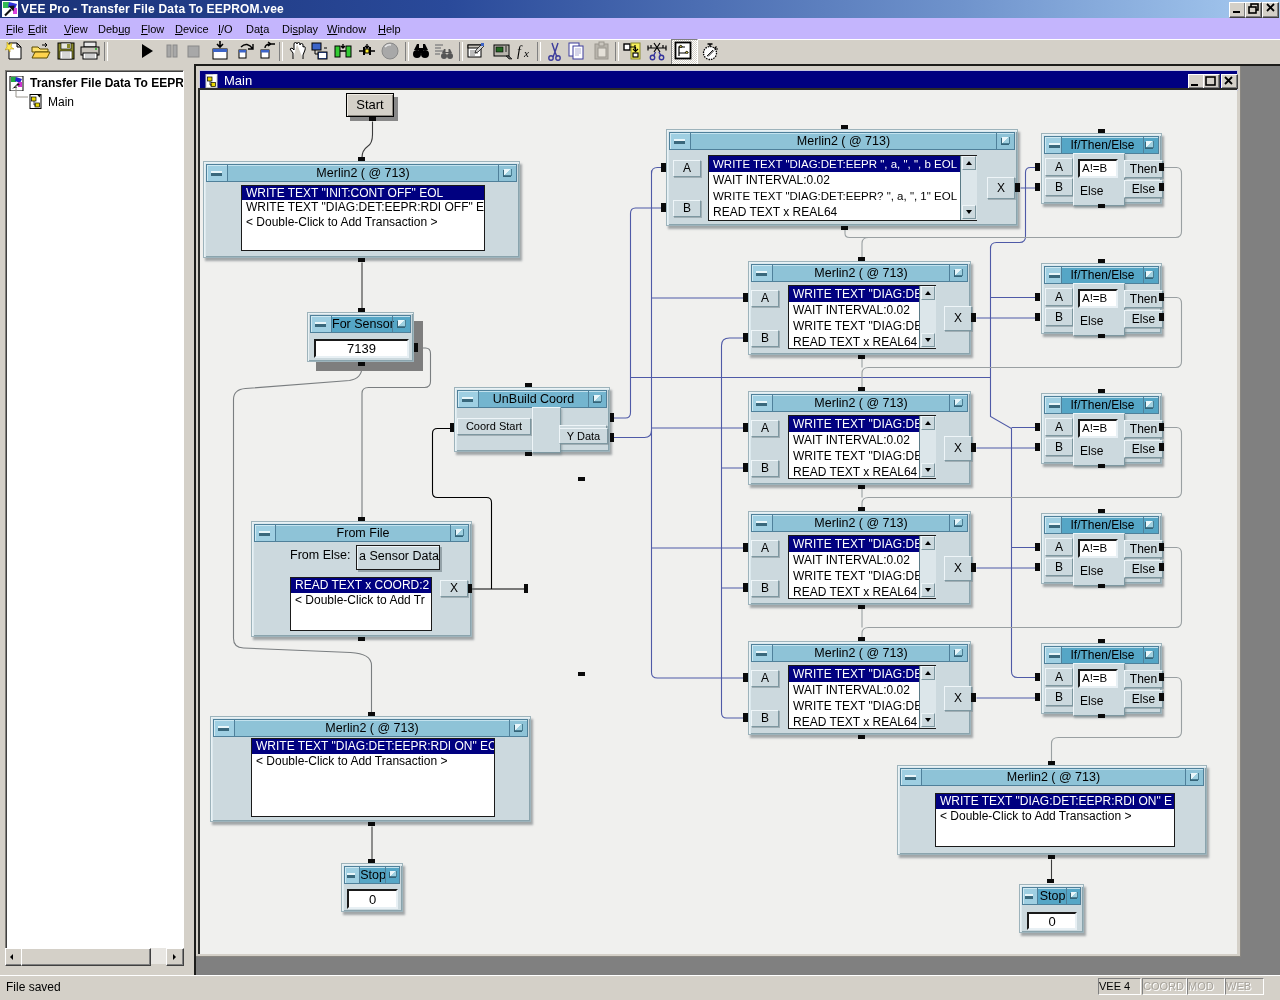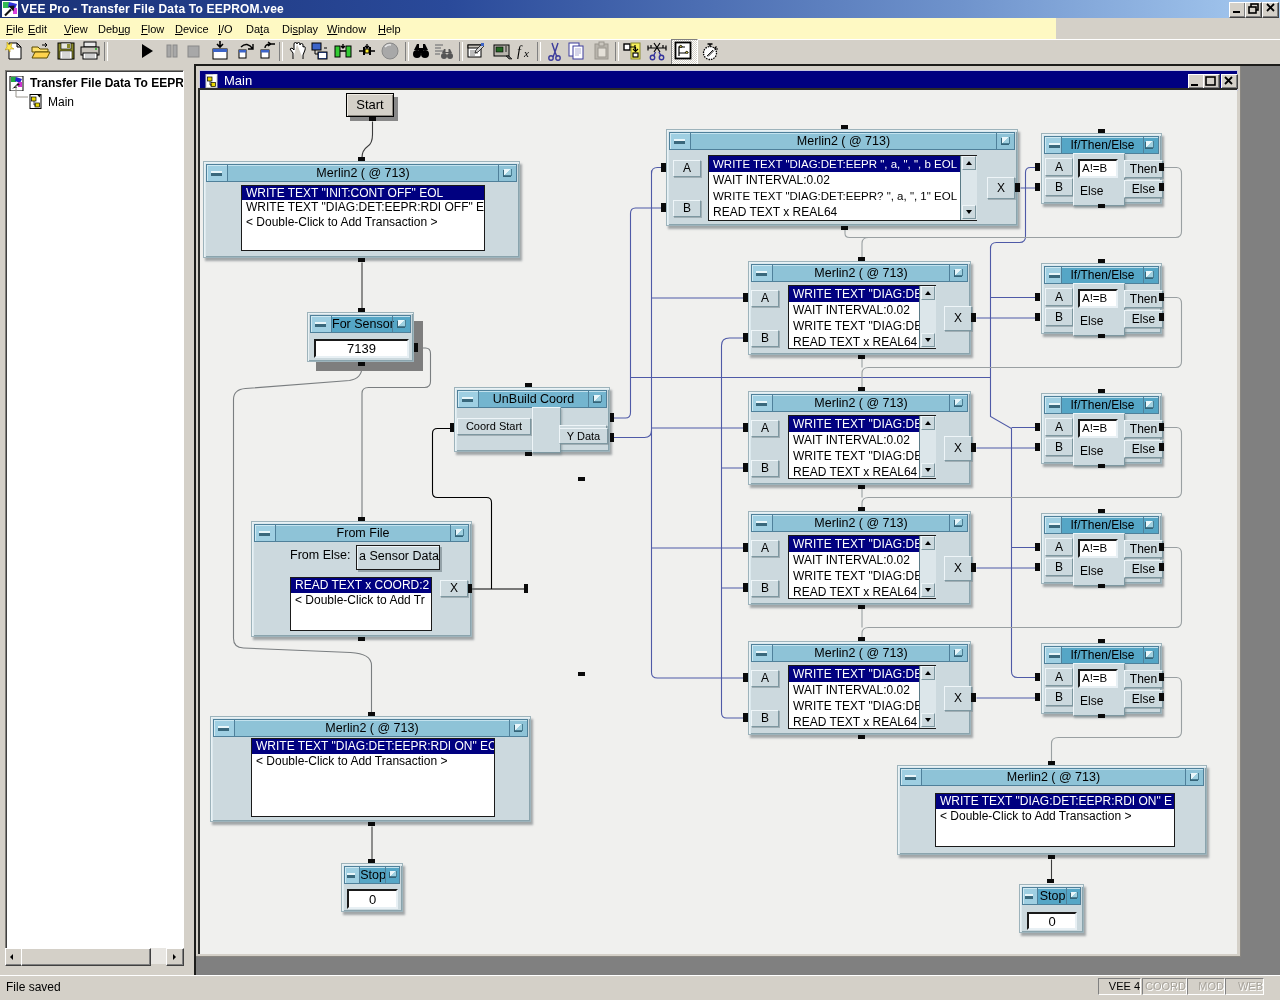--- a/index.html
+++ b/index.html
@@ -1,41 +1,41 @@
 <!DOCTYPE html>
 <html><head><meta charset="utf-8">
 <style>
 html,body{margin:0;padding:0;}
 #app{position:relative;width:1280px;height:1000px;background:#d4d0c8;font-family:"Liberation Sans",sans-serif;overflow:hidden;}
 
 #tbar{position:absolute;left:0;top:0;width:1280px;height:18px;background:linear-gradient(to right,#1a3176,#2a4a9a 35%,#6f93cc 75%,#a6caf0);}
 #tbar .ttxt{position:absolute;left:21px;top:2px;color:#fff;font-size:12px;font-weight:bold;letter-spacing:.2px;}
 .wbtn{position:absolute;top:2px;width:15px;height:14px;background:#d4d0c8;border:1px solid;border-color:#fff #404040 #404040 #fff;box-shadow:inset -1px -1px 0 #808080;font-size:9px;text-align:center;line-height:12px;color:#000;}
-#menu{position:absolute;left:0;top:18px;width:1056px;height:21px;background:#fef9c3;border-bottom:1px solid #b8b4ac;font-size:11px;color:#000;}
+#menu{position:absolute;left:0;top:18px;width:1280px;height:21px;background:#c4b5fd;border-bottom:1px solid #b8b4ac;font-size:11px;color:#000;}
 #menu span{position:absolute;top:5px;}
 #menu u{text-decoration:underline;}
 #tool{position:absolute;left:0;top:39px;width:1280px;height:25px;background:#d4d0c8;border-bottom:1px solid #808080;box-shadow:inset 0 1px 0 #fff;}
 .tsep{position:absolute;top:3px;width:2px;height:19px;border-left:1px solid #808080;border-right:1px solid #fff;}
 .tico{position:absolute;top:2px;width:20px;height:20px;}
 
 #tree{position:absolute;left:0;top:64px;width:196px;height:911px;background:#d4d0c8;}
 #treebox{position:absolute;left:5px;top:6px;width:177px;height:877px;background:#fff;border:1px solid;border-color:#807e79 #fff #fff #807e79;box-shadow:inset 1px 1px 0 #404040;overflow:hidden;}
 #hsb{position:absolute;left:5px;top:884px;width:177px;height:16px;background:#e8e6e2;}
 .sbtn{position:absolute;top:0;width:16px;height:16px;background:#d4d0c8;border:1px solid;border-color:#fff #404040 #404040 #fff;box-shadow:inset -1px -1px 0 #808080;}
 .arr{position:absolute;width:0;height:0;border:3px solid transparent;}
 
 #mdibg{position:absolute;left:194px;top:64px;width:1086px;height:911px;background:#808080;border-top:2px solid #1c1c1a;border-left:2px solid #1c1c1a;box-sizing:border-box;}
 #cwin{position:absolute;left:0;top:0;width:1045px;height:891px;background:#d4d0c8;box-shadow:inset -1px -1px 0 #8a8781;}
 #ctitle{position:absolute;left:4px;top:5px;width:1037px;height:19px;background:#000080;color:#fff;font-size:13px;box-shadow:0 0 0 1px #c6c6dc;}
 #ctitle .cap{position:absolute;left:24px;top:2px;}
 .cbtn{position:absolute;top:3px;width:15px;height:13px;background:#d4d0c8;border:1px solid;border-color:#fff #404040 #404040 #fff;box-shadow:inset -1px -1px 0 #808080;}
 #canvas{position:absolute;left:2px;top:22px;width:1039px;height:866px;background:#f0f0ee;border-top:2px solid #2b2b29;border-left:2px solid #2b2b29;box-sizing:border-box;}
 
 #status{position:absolute;left:0;top:975px;width:1280px;height:25px;background:#d4d0c8;box-shadow:inset 0 1px 0 #fff;font-size:12px;}
-.sbox{position:absolute;top:3px;height:15px;border:1px solid;border-color:#808080 #fff #fff #808080;text-align:right;font-size:11px;line-height:15px;}
+.sbox{position:absolute;top:3px;height:15px;border:1px solid;border-color:#808080 #fff #fff #808080;text-align:left;font-size:11px;line-height:15px;}
 
 .b{position:absolute;background:#ccd9de;border:1px solid #9db3bb;box-shadow:inset 1px 1px 0 #e9f2f5,inset 2px 2px 0 #dce9ee,inset -1px -1px 0 #8aa4ad,2px 3px 2px rgba(96,106,112,.55);}
 .t{position:absolute;left:2px;top:2px;right:2px;height:18px;background:#8ec3d7;border:1px solid #4f809a;box-shadow:inset 1px 1px 0 #c2e2ee;font-size:12.5px;}
 .t .mn{position:absolute;left:0;top:0;width:20px;height:16px;background:#9fcfe2;border-right:1px solid #4f809a;box-shadow:inset 1px 1px 0 #cfe9f2;}
 .t .mn:after{content:"";position:absolute;left:4px;top:6px;width:11px;height:2px;background:#e8f6fa;border-bottom:3px solid #39687c;}
 .t .cap{position:absolute;left:21px;right:18px;top:1px;text-align:center;white-space:nowrap;}
 .t .rs{position:absolute;right:0;top:0;width:17px;height:16px;border-left:1px solid #4f809a;}
 .t .rs:after{content:"";position:absolute;right:4px;top:4px;width:8px;height:7px;box-sizing:border-box;background:linear-gradient(315deg,#9fd0e0 50%,#e9f6fa 50%);border:1px solid #4a7e93;border-width:0 1px 1px 0;box-shadow:-1px 1px 0 #356478;}
 .lst{position:absolute;background:#fff;border:1px solid #1a1a1a;font-size:12px;overflow:hidden;white-space:nowrap;}
 .lst div{height:16px;line-height:16px;padding-left:4px;color:#000;}

